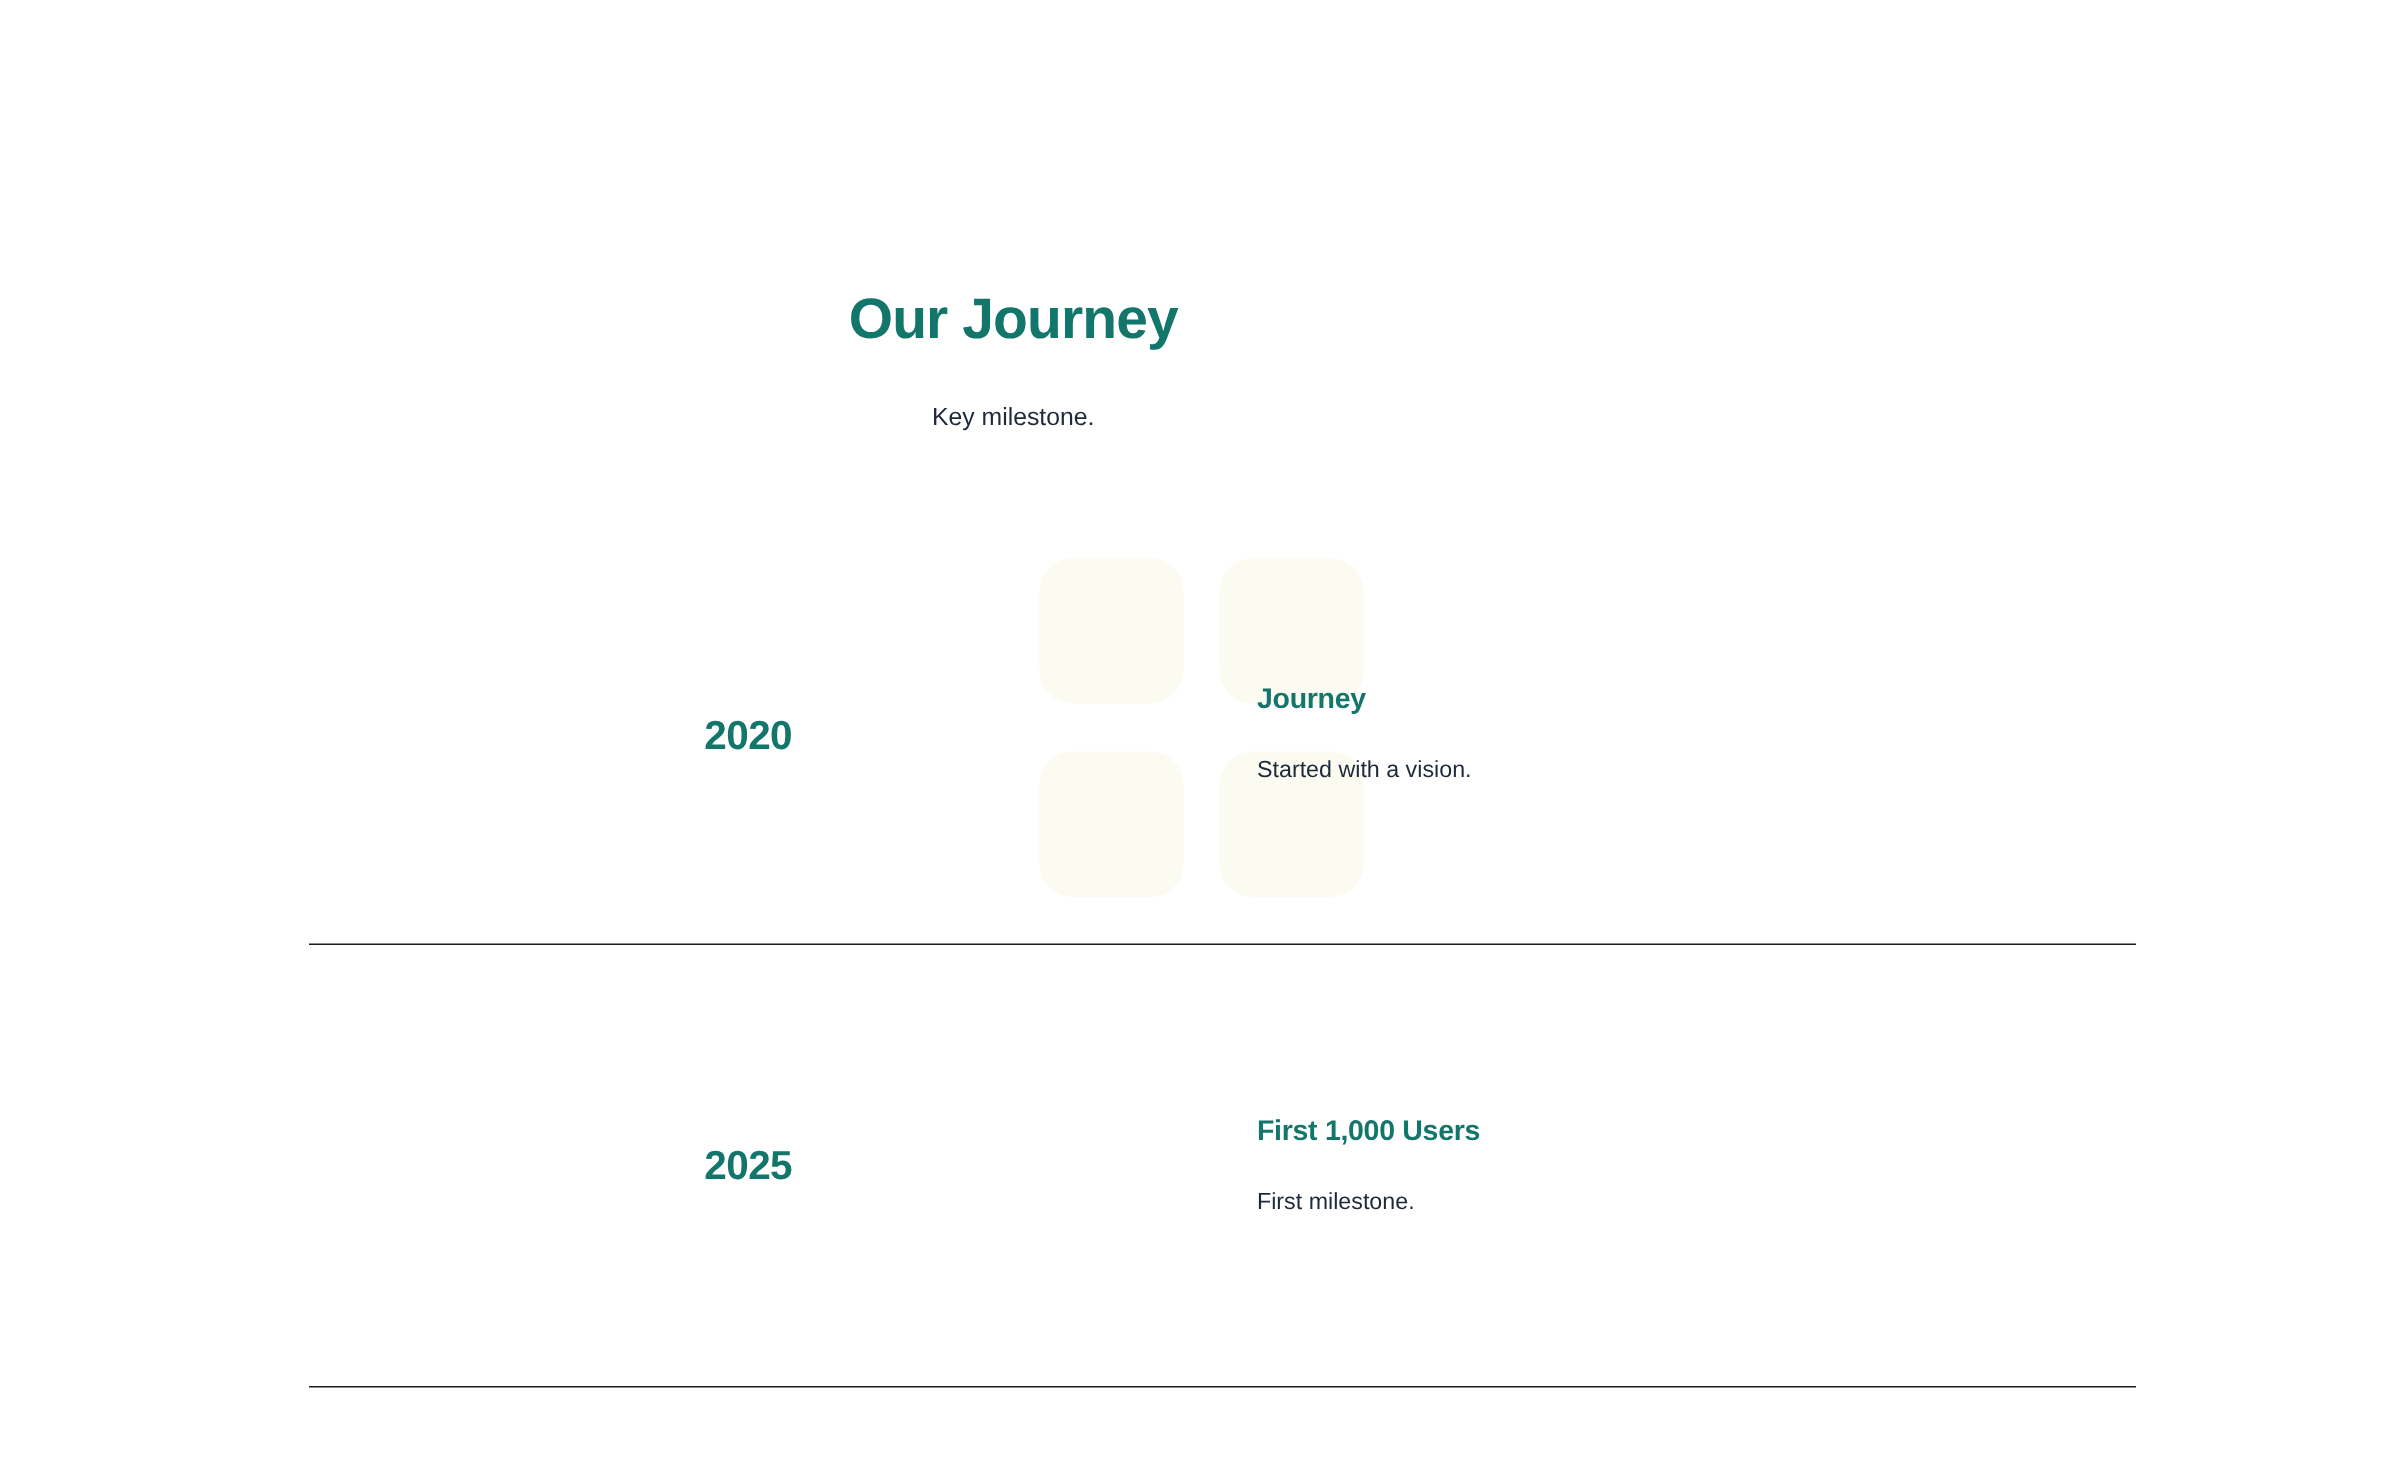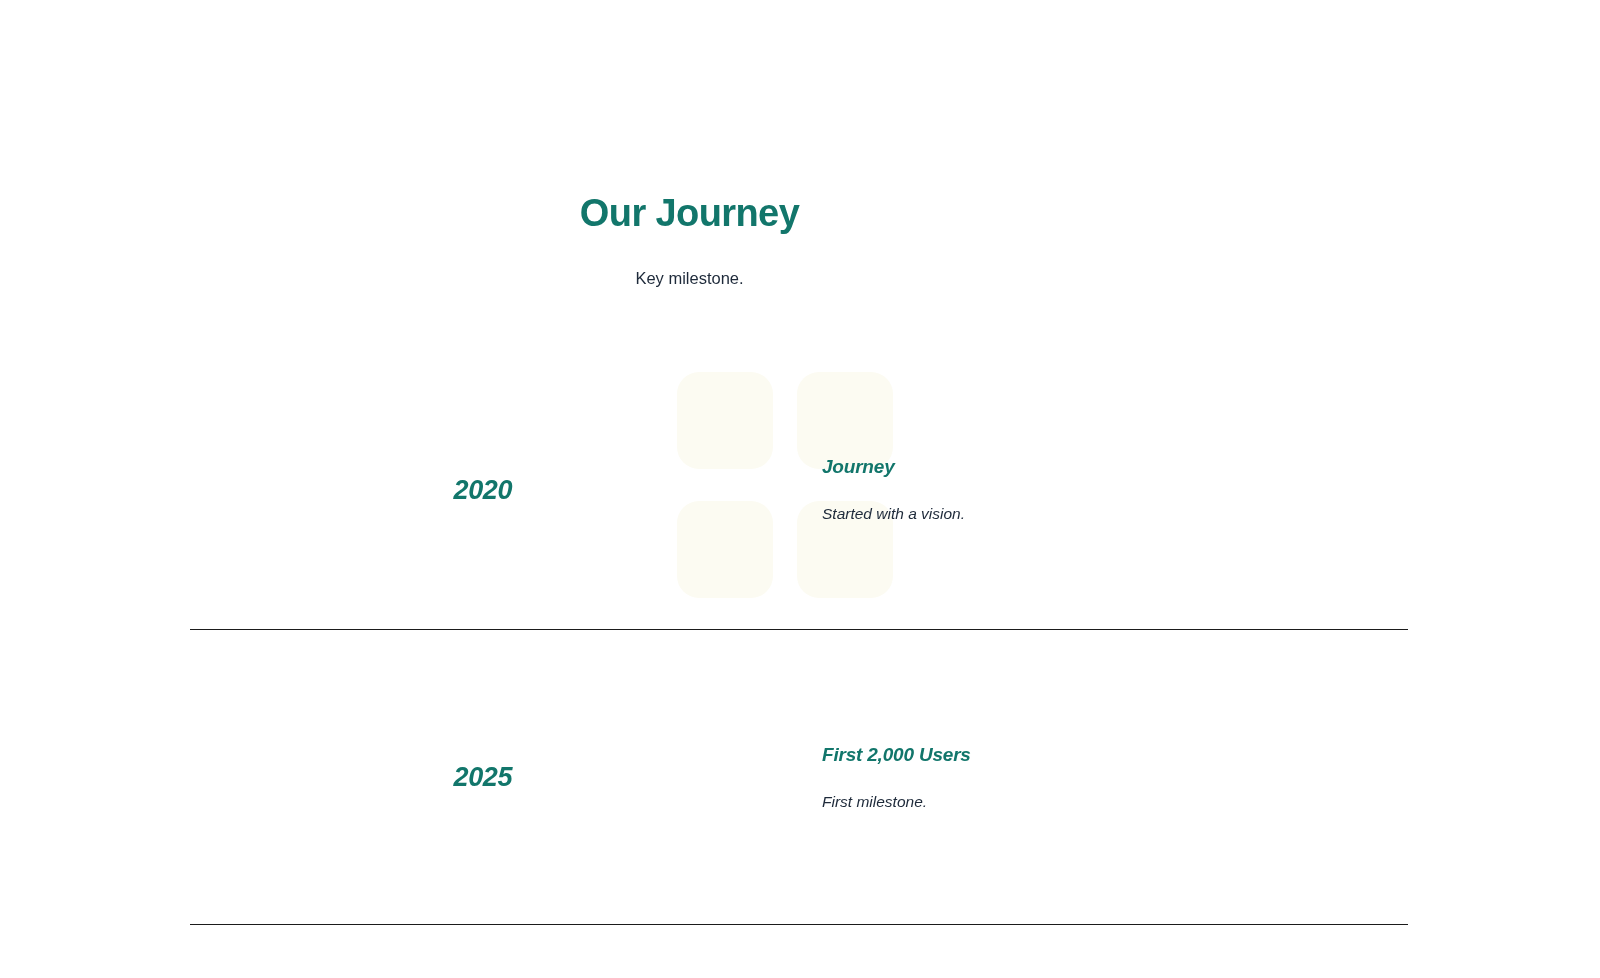--- a/index.html
+++ b/index.html
@@ -20,21 +20,20 @@
     overflow: hidden;
   }
 
   
   .header {
     position: absolute;
     top: 190px;
     left: 0;
     width: 1351px;
     text-align: center;
-    margin-left: 14px;
   }
 
   .page-title {
     font-size: 38px;
     line-height: 46px;
     font-weight: 700;
     letter-spacing: -0.6px;
     color: #12766B;
   }
 
@@ -43,23 +42,22 @@
     font-size: 16.5px;
     line-height: 24px;
     font-weight: 400;
     color: #1E2A3A;
   }
 
   
   .timeline {
     position: absolute;
     top: 350px;
-    left: 190px;
+    left: 206px;
     width: 1218px;
-    font-style: italic;
   }
 
   .timeline-row {
     position: relative;
     display: flex;
     align-items: center;
     border-bottom: 1.6px solid #1b1b1b;
   }
 
   .row-1 { height: 280px; }
@@ -157,21 +155,21 @@
 
     </div>
 
     <div class="timeline-row row-2">
 
       <div class="year-col">
         <div class="year-label">2025</div>
       </div>
 
       <div class="detail-col">
-        <div class="milestone-title">First 2,000 Users</div>
+        <div class="milestone-title">First 1,000 Users</div>
         <div class="milestone-desc">First milestone.</div>
       </div>
 
     </div>
 
   </div>
 
 </div>
 
 </body></html>

